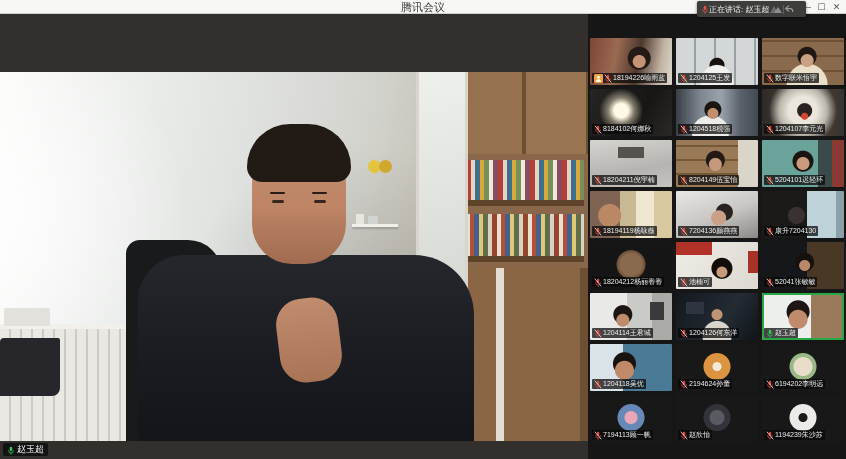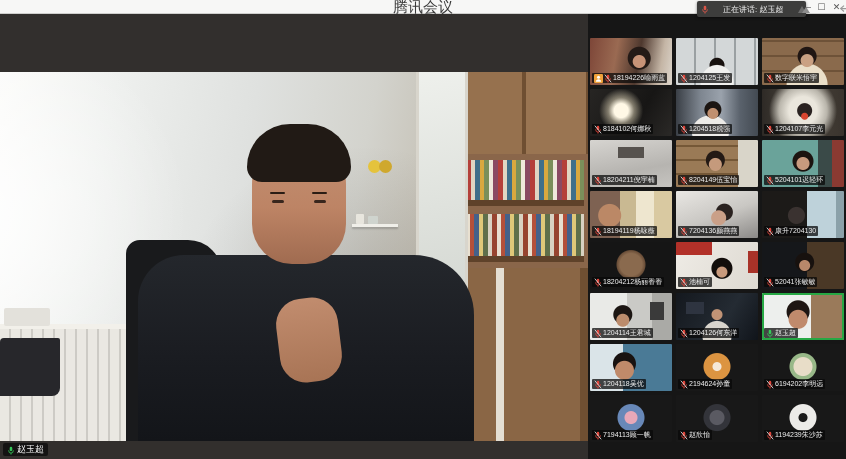--- a/index.html
+++ b/index.html
@@ -3,28 +3,28 @@
 <meta charset="utf-8">
 <style>
   *{margin:0;padding:0;box-sizing:border-box}
   html,body{width:846px;height:459px;overflow:hidden;background:#101010;
     font-family:"Liberation Sans",sans-serif;}
   #app{position:relative;width:846px;height:459px;background:#141414;overflow:hidden}
 
   
   #titlebar{position:absolute;left:0;top:0;width:846px;height:14px;background:#f7f7f6;
     border-bottom:1px solid #cfcfcd;display:flex;align-items:center;z-index:5}
-  #title{position:absolute;left:0;right:0;text-align:center;font-size:15px;color:#3a3a3a;line-height:14px}
+  #title{position:absolute;left:0;right:0;text-align:center;font-size:11px;color:#3a3a3a;line-height:14px}
   #winctl{position:absolute;right:2px;top:0;height:14px;display:flex}
   .wbtn{width:15px;height:14px;display:flex;align-items:center;justify-content:center;
     font-size:9px;color:#555;cursor:default}
 
   
   #toast{position:absolute;left:697px;top:1px;width:109px;height:16px;background:#3d3d3c;
-    border-radius:2px;display:flex;align-items:center;gap:14px;padding:0 4px;z-index:20;
+    border-radius:2px;display:flex;align-items:center;gap:0;padding:0 4px;z-index:20;
     box-shadow:0 1px 3px rgba(0,0,0,.5)}
   #toast .txt{font-size:8px;color:#e9e9e9;white-space:nowrap}
   #toast .sep{width:1px;height:9px;background:#5c5c5c}
   #toast svg{display:block}
 
   
   #stage{position:absolute;left:0;top:14px;width:588px;height:445px;background:#322f2d;overflow:hidden}
   #video{position:absolute;left:0;top:58px;width:588px;height:369px;overflow:hidden;
     background:linear-gradient(100deg,#fbfbf9 0%,#eef0ee 18%,#dfe1df 40%,#d3d3cd 58%,#c3beb2 72%,#a79a86 100%)}
   .glow{position:absolute;left:-40px;top:0;width:260px;height:369px;

